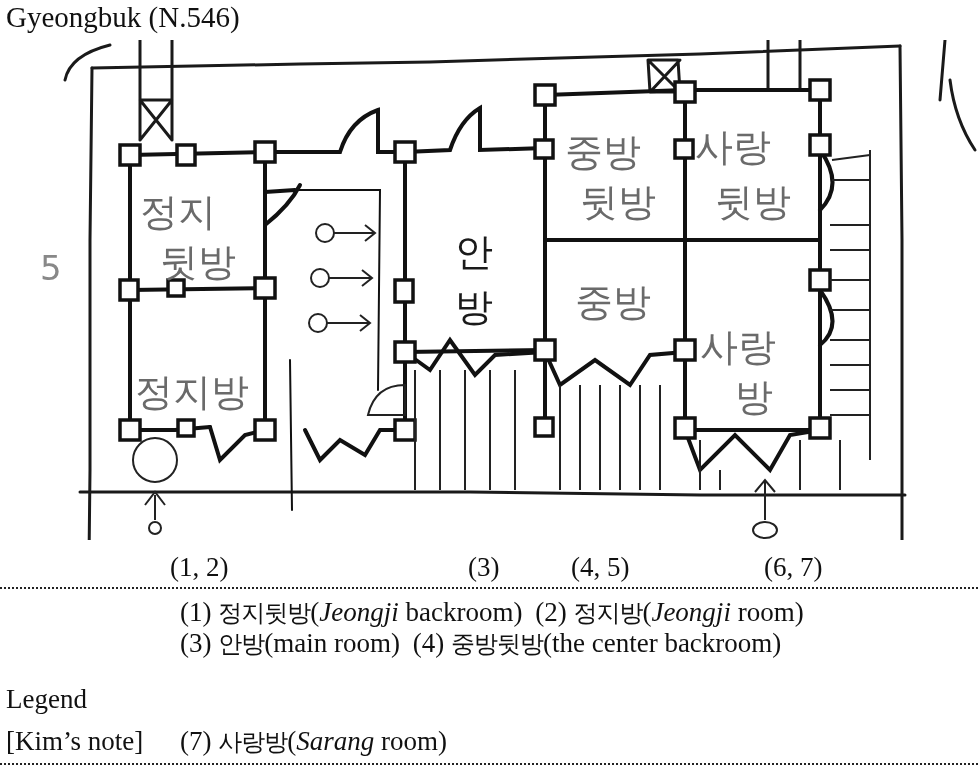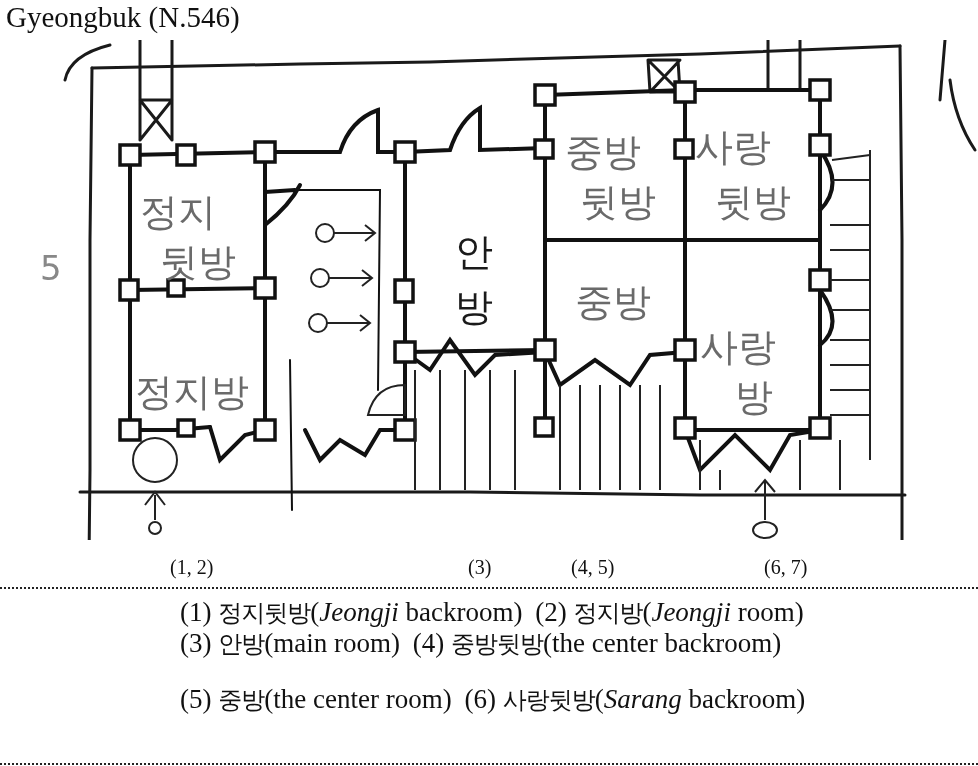--- a/index.html
+++ b/index.html
@@ -1,21 +1,21 @@
 <!DOCTYPE html>
 <html><head>
   <meta charset="utf-8">
   <style>
     html, body { margin: 0; padding: 0; background: #ffffff; }
     body { width: 978px; height: 766px; position: relative; overflow: hidden;
            font-family: "Liberation Serif", "DejaVu Serif", serif; color: #111; }
     .title { position: absolute; left: 6px; top: -2px; font-size: 29px; line-height: 38px; white-space: nowrap; }
     .plan { position: absolute; left: 0; top: 40px; width: 978px; height: 500px; }
     .plan svg { width: 978px; height: 500px; display: block; }
-    .marker { position: absolute; top: 550px; font-size: 20px; line-height: 34px; white-space: nowrap; }
+    .marker { position: absolute; top: 550px; font-size: 27px; line-height: 34px; white-space: nowrap; }
     .rule { position: absolute; left: 0; width: 978px; height: 0; border-top: 2px dotted #222; }
     .legend-row { position: absolute; left: 0; width: 978px; height: 38px; font-size: 27px; line-height: 38px; white-space: nowrap; }
     .legend-label { position: absolute; left: 6px; }
     .legend-items { position: absolute; left: 180px; text-align: center; }
     .legend-items.note { left: 180px; }
     .legend-item { margin-right: 6px; }
     .ko { font-family: "DejaVu Sans", sans-serif; font-size: 24px; letter-spacing: -1px; }
     .it { font-style: italic; }
     .room-label { font-family: "DejaVu Sans", sans-serif; fill: #6a6a6a; font-size: 38px; }
   </style>
@@ -158,22 +158,23 @@
 </div>
 
 <div class="legend-row" style="top:624px">
   <div class="legend-items">
     <span class="legend-item"><span>(3)</span> <span class="ko">안방</span><span>(</span><span>main room)</span></span>
     <span class="legend-item"><span>(4)</span> <span class="ko">중방뒷방</span><span>(</span><span>the center backroom)</span></span>
   </div>
 </div>
 
 <div class="legend-row" style="top:680px">
-  <div class="legend-items">
-    <span class="legend-item"><span>(5)</span> <span class="ko">중방</span><span>(</span><span>the center room)</span></span>
-    <span class="legend-item"><span>(6)</span> <span class="ko">사랑뒷방</span><span>(</span><span class="it">Sarang</span><span> backroom)</span></span>
-  </div>
+  <span class="legend-label">Legend</span>
 </div>
 
 <div class="legend-row" style="top:722px">
+  <span class="legend-label">[Kim’s note]</span>
+  <div class="legend-items note">
+    <span class="legend-item"><span>(7)</span> <span class="ko">사랑방</span><span>(</span><span class="it">Sarang</span><span> room)</span></span>
+  </div>
 </div>
 
 <div class="rule" style="top:763px"></div>
 
 </body></html>

